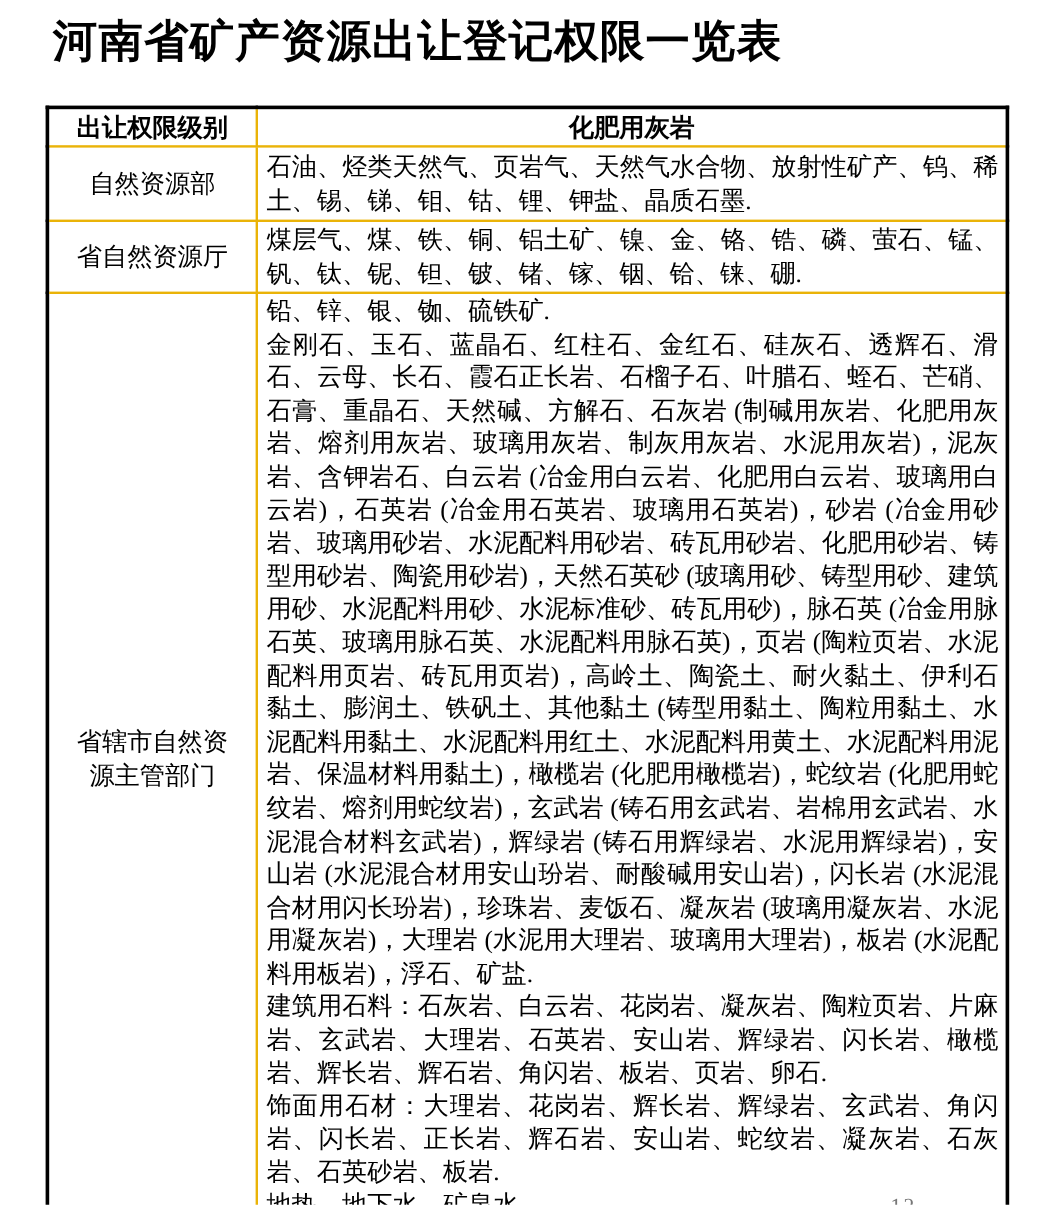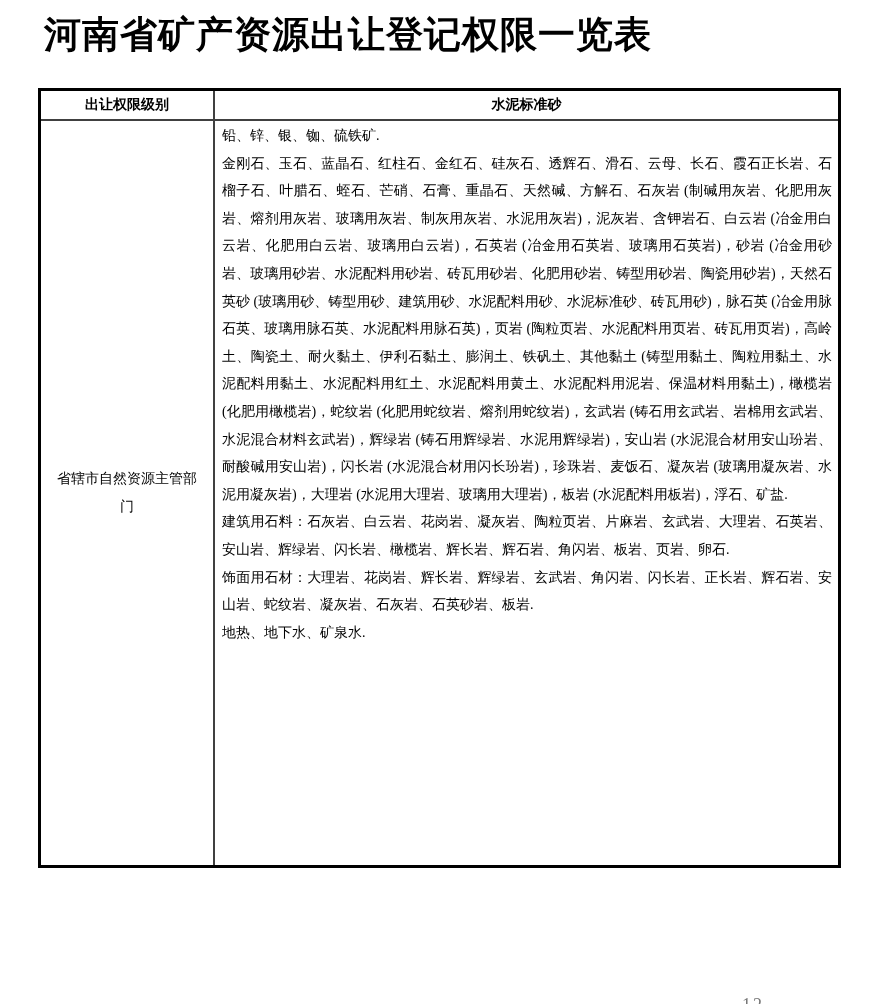--- a/index.html
+++ b/index.html
@@ -30,22 +30,22 @@
     position: absolute;
     left: 38px;
     top: 88px;
     width: 803px;
     border-collapse: collapse;
     table-layout: fixed;
     border: 3px solid #000;
   }
   table.authority-table th,
   table.authority-table td {
-    border: 2px solid #404040;
-    font-size: 14px;
+    border: 2px solid #eab308;
+    font-size: 21px;
     vertical-align: middle;
     overflow: hidden;
   }
   th.col-level { width: 168px; }
   th {
     font-weight: bold;
     text-align: center;
     height: 26px;
     padding: 1px 2px;
   }
@@ -78,24 +78,36 @@
 </style>
 </head>
 <body>
 
 <h1 class="doc-title">河南省矿产资源出让登记权限一览表</h1>
 
 <table class="authority-table">
   <thead>
     <tr>
       <th class="col-level">出让权限级别</th>
-      <th class="col-minerals">水泥标准砂</th>
+      <th class="col-minerals">化肥用灰岩</th>
     </tr>
   </thead>
   <tbody>
+    <tr class="row-ministry">
+      <td class="level-cell">自然资源部</td>
+      <td class="minerals-cell">
+        <p class="mineral-paragraph">石油、烃类天然气、页岩气、天然气水合物、放射性矿产、钨、稀土、锡、锑、钼、钴、锂、钾盐、晶质石墨.</p>
+      </td>
+    </tr>
+    <tr class="row-province">
+      <td class="level-cell">省自然资源厅</td>
+      <td class="minerals-cell">
+        <p class="mineral-paragraph">煤层气、煤、铁、铜、铝土矿、镍、金、铬、锆、磷、萤石、锰、钒、钛、铌、钽、铍、锗、镓、铟、铪、铼、硼.</p>
+      </td>
+    </tr>
     <tr class="row-city">
       <td class="level-cell">省辖市自然资源主管部门</td>
       <td class="minerals-cell">
         <p class="mineral-paragraph">铅、锌、银、铷、硫铁矿.</p>
         <p class="mineral-paragraph">金刚石、玉石、蓝晶石、红柱石、金红石、硅灰石、透辉石、滑石、云母、长石、霞石正长岩、石榴子石、叶腊石、蛭石、芒硝、石膏、重晶石、天然碱、方解石、石灰岩 (制碱用灰岩、化肥用灰岩、熔剂用灰岩、玻璃用灰岩、制灰用灰岩、水泥用灰岩)，泥灰岩、含钾岩石、白云岩 (冶金用白云岩、化肥用白云岩、玻璃用白云岩)，石英岩 (冶金用石英岩、玻璃用石英岩)，砂岩 (冶金用砂岩、玻璃用砂岩、水泥配料用砂岩、砖瓦用砂岩、化肥用砂岩、铸型用砂岩、陶瓷用砂岩)，天然石英砂 (玻璃用砂、铸型用砂、建筑用砂、水泥配料用砂、水泥标准砂、砖瓦用砂)，脉石英 (冶金用脉石英、玻璃用脉石英、水泥配料用脉石英)，页岩 (陶粒页岩、水泥配料用页岩、砖瓦用页岩)，高岭土、陶瓷土、耐火黏土、伊利石黏土、膨润土、铁矾土、其他黏土 (铸型用黏土、陶粒用黏土、水泥配料用黏土、水泥配料用红土、水泥配料用黄土、水泥配料用泥岩、保温材料用黏土)，橄榄岩 (化肥用橄榄岩)，蛇纹岩 (化肥用蛇纹岩、熔剂用蛇纹岩)，玄武岩 (铸石用玄武岩、岩棉用玄武岩、水泥混合材料玄武岩)，辉绿岩 (铸石用辉绿岩、水泥用辉绿岩)，安山岩 (水泥混合材用安山玢岩、耐酸碱用安山岩)，闪长岩 (水泥混合材用闪长玢岩)，珍珠岩、麦饭石、凝灰岩 (玻璃用凝灰岩、水泥用凝灰岩)，大理岩 (水泥用大理岩、玻璃用大理岩)，板岩 (水泥配料用板岩)，浮石、矿盐.</p>
         <p class="mineral-paragraph">建筑用石料：石灰岩、白云岩、花岗岩、凝灰岩、陶粒页岩、片麻岩、玄武岩、大理岩、石英岩、安山岩、辉绿岩、闪长岩、橄榄岩、辉长岩、辉石岩、角闪岩、板岩、页岩、卵石.</p>
         <p class="mineral-paragraph">饰面用石材：大理岩、花岗岩、辉长岩、辉绿岩、玄武岩、角闪岩、闪长岩、正长岩、辉石岩、安山岩、蛇纹岩、凝灰岩、石灰岩、石英砂岩、板岩.</p>
         <p class="mineral-paragraph">地热、地下水、矿泉水.</p>
       </td>
     </tr>

